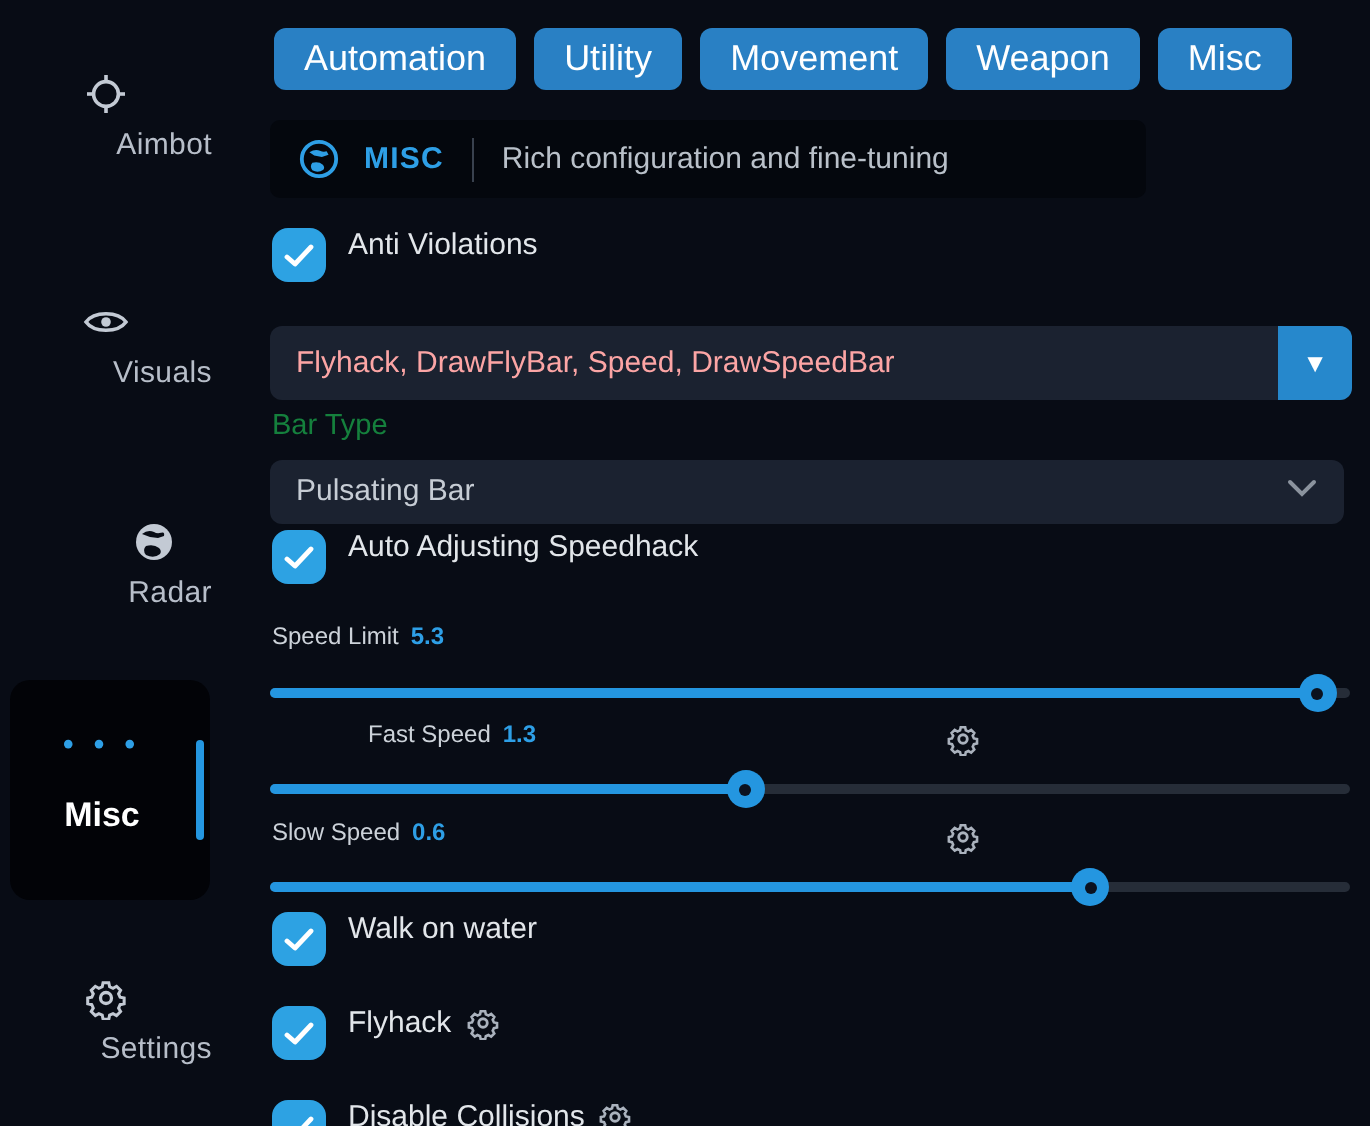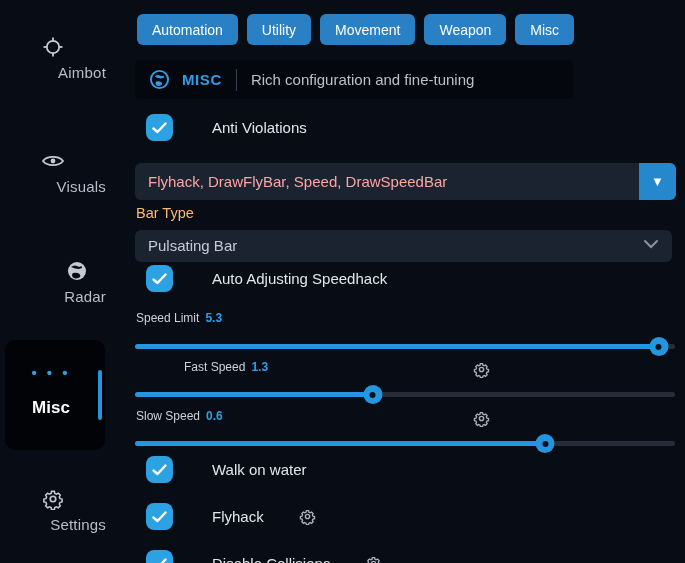--- a/index.html
+++ b/index.html
@@ -23,50 +23,50 @@
     color:#2e9fe6; font-size:15px; font-weight:bold; letter-spacing:3px; }
   .misc-box .lbl { position:absolute; top:58px; left:0; width:92px; text-align:center;
     color:#ffffff; font-size:17px; font-weight:bold; }
   .misc-box .bar { position:absolute; left:93px; top:30px; width:4px; height:50px;
     background:#2496e0; border-radius:2px; }
   
   .main { position:absolute; left:135px; top:0; width:541px; height:563px; }
   .tabs { position:absolute; top:14px; left:2px; display:flex; gap:9px; }
   .tab {
     height:31px; padding:0 15px; background:#2980c4; color:#ffffff;
-    border:none; border-radius:6px; font-size:14px; font-family:inherit;
+    border:none; border-radius:6px; font-size:18px; font-family:inherit;
     display:flex; align-items:center; cursor:pointer; white-space:nowrap;
   }
   .banner {
     position:absolute; top:60px; left:0; width:438px; height:39px;
     background:#04070d; border-radius:5px; display:flex; align-items:center;
     padding-left:14px;
   }
   .banner .title { color:#2e9fe6; font-weight:bold; font-size:15px; letter-spacing:.6px; margin-left:12px; }
   .banner .divider { width:1px; height:22px; background:#39414e; margin:0 14px; }
   .banner .subtitle { color:#b9c0c9; font-size:15px; }
   
-  .cb-row { position:absolute; left:11px; display:flex; align-items:center; height:27px;gap:28px; }
+  .cb-row { position:absolute; left:1px; display:flex; align-items:flex-start; height:27px; }
   .cb {
     width:27px; height:27px; border-radius:8px; background:#2da2e3;
     display:flex; align-items:center; justify-content:center; cursor:pointer; flex:none;
   }
   .cb-row .lbl { margin-left:11px; font-size:15px; color:#e2e6ea; display:flex; align-items:center; }
   .cb-row .gear { margin-left:7px; color:#aab2bd; }
   
   .dd1 {
     position:absolute; top:163px; left:0; width:541px; height:37px;
     background:#1b2230; border-radius:6px; cursor:pointer;
   }
   .dd1 .val { position:absolute; left:13px; top:0; line-height:37px; font-size:15px; color:#fca5a5; }
   .dd1 .btn {
     position:absolute; right:0; top:0; width:37px; height:37px; background:#2688cc;
     border:none; border-radius:0 6px 6px 0; color:#ffffff; font-size:13px; cursor:pointer;
   }
-  .field-label { position:absolute; left:1px; font-size:14.5px; color:#fdba74; }
+  .field-label { position:absolute; left:1px; font-size:14.5px; color:#15803d; }
   .dd2 {
     position:absolute; top:230px; left:0; width:537px; height:32px;
     background:#1b2230; border-radius:6px; cursor:pointer;
   }
   .dd2 .val { position:absolute; left:13px; top:0; line-height:32px; font-size:15px; color:#c6ccd4; }
   .dd2 .chev { position:absolute; right:13px; top:9px; color:#8b939e; }
   
   .slider-label { position:absolute; left:1px; font-size:12px; color:#ccd2d9; }
   .slider-label .v { color:#2e9fe6; font-weight:bold; margin-left:6px; }
   .slider-gear { position:absolute; left:338px; color:#aab2bd; cursor:pointer; }

